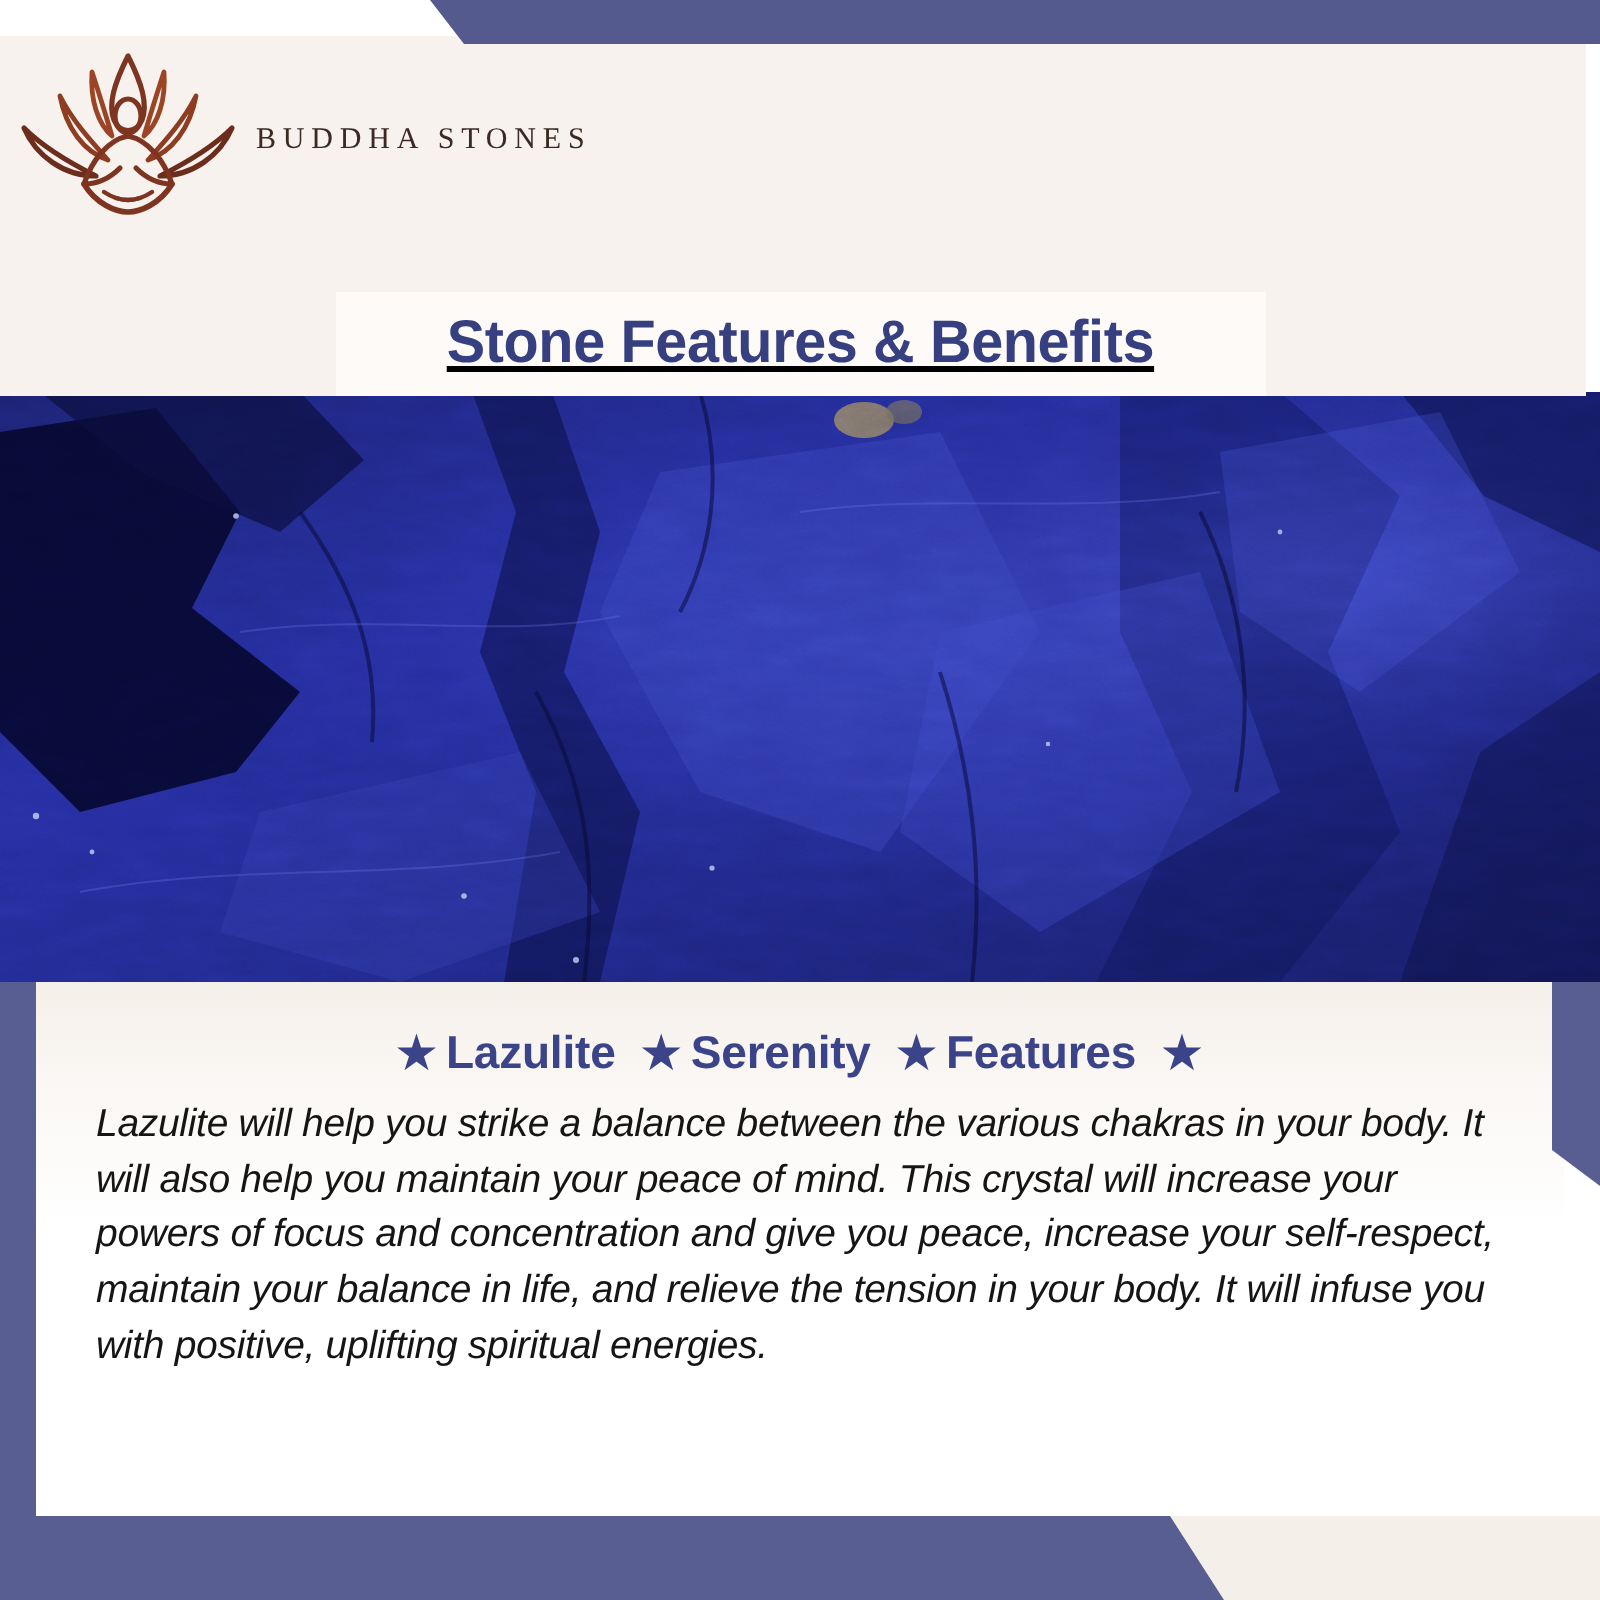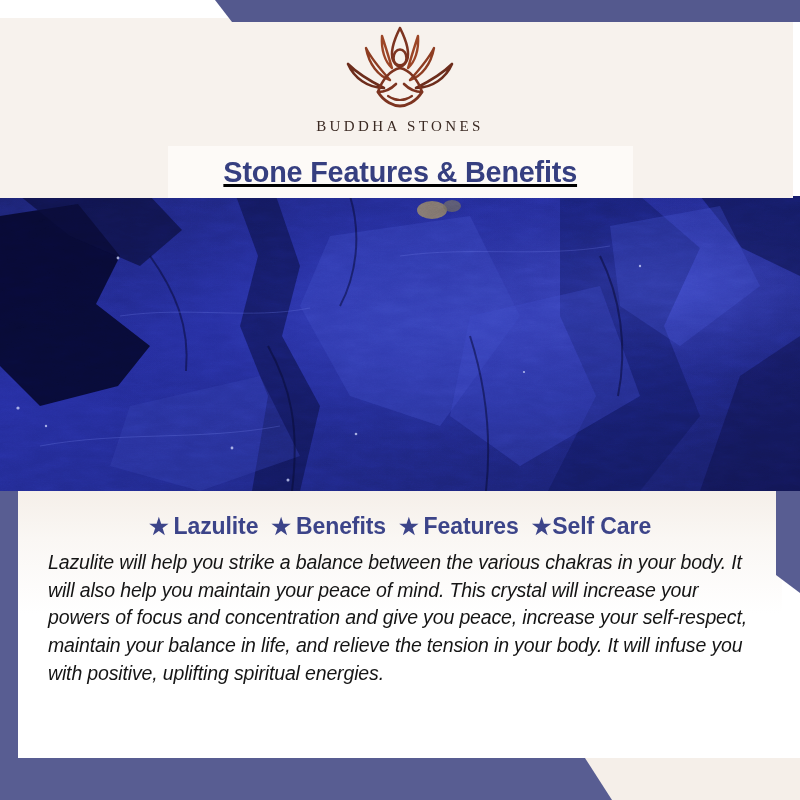--- a/index.html
+++ b/index.html
@@ -33,21 +33,21 @@
     position:absolute;
     top:18px; left:0; width:793px; height:180px;
     background:#f7f2ed;
     z-index:3;
   }
 
   
   .logo-wrap {
     position:absolute;
     top:22px; left:0; width:800px;
-    display:flex; flex-direction:column;
+    display:flex; flex-direction:row;
     align-items:center; justify-content:flex-start;
     z-index:4;
   }
   .logo-mark { width:128px; height:92px; display:block; }
   .logo-word {
     margin-top:4px;
     font-family:"Liberation Serif", serif;
     font-size:15px;
     letter-spacing:3.4px;
     color:#3b2a23;
@@ -312,29 +312,28 @@
 
   <div class="content">
 
     <div class="benefits">
       <span class="benefit">
         <span class="star">★</span>
         <span class="blabel">Lazulite</span>
       </span>
       <span class="benefit">
         <span class="star">★</span>
-        <span class="blabel">Benefits</span>
+        <span class="blabel">Serenity</span>
       </span>
       <span class="benefit">
         <span class="star">★</span>
         <span class="blabel">Features</span>
       </span>
       <span class="benefit tight">
         <span class="star">★</span>
-        <span class="blabel">Self Care</span>
       </span>
     </div>
 
     <p class="body-text">Lazulite will help you strike a balance between the various chakras in your body. It will also help you maintain your peace of mind. This crystal will increase your powers of focus and concentration and give you peace, increase your self-respect, maintain your balance in life, and relieve the tension in your body. It will infuse you with positive, uplifting spiritual energies.</p>
   </div>
 
   <div class="bottom-band"></div>
 
 </div>
 

